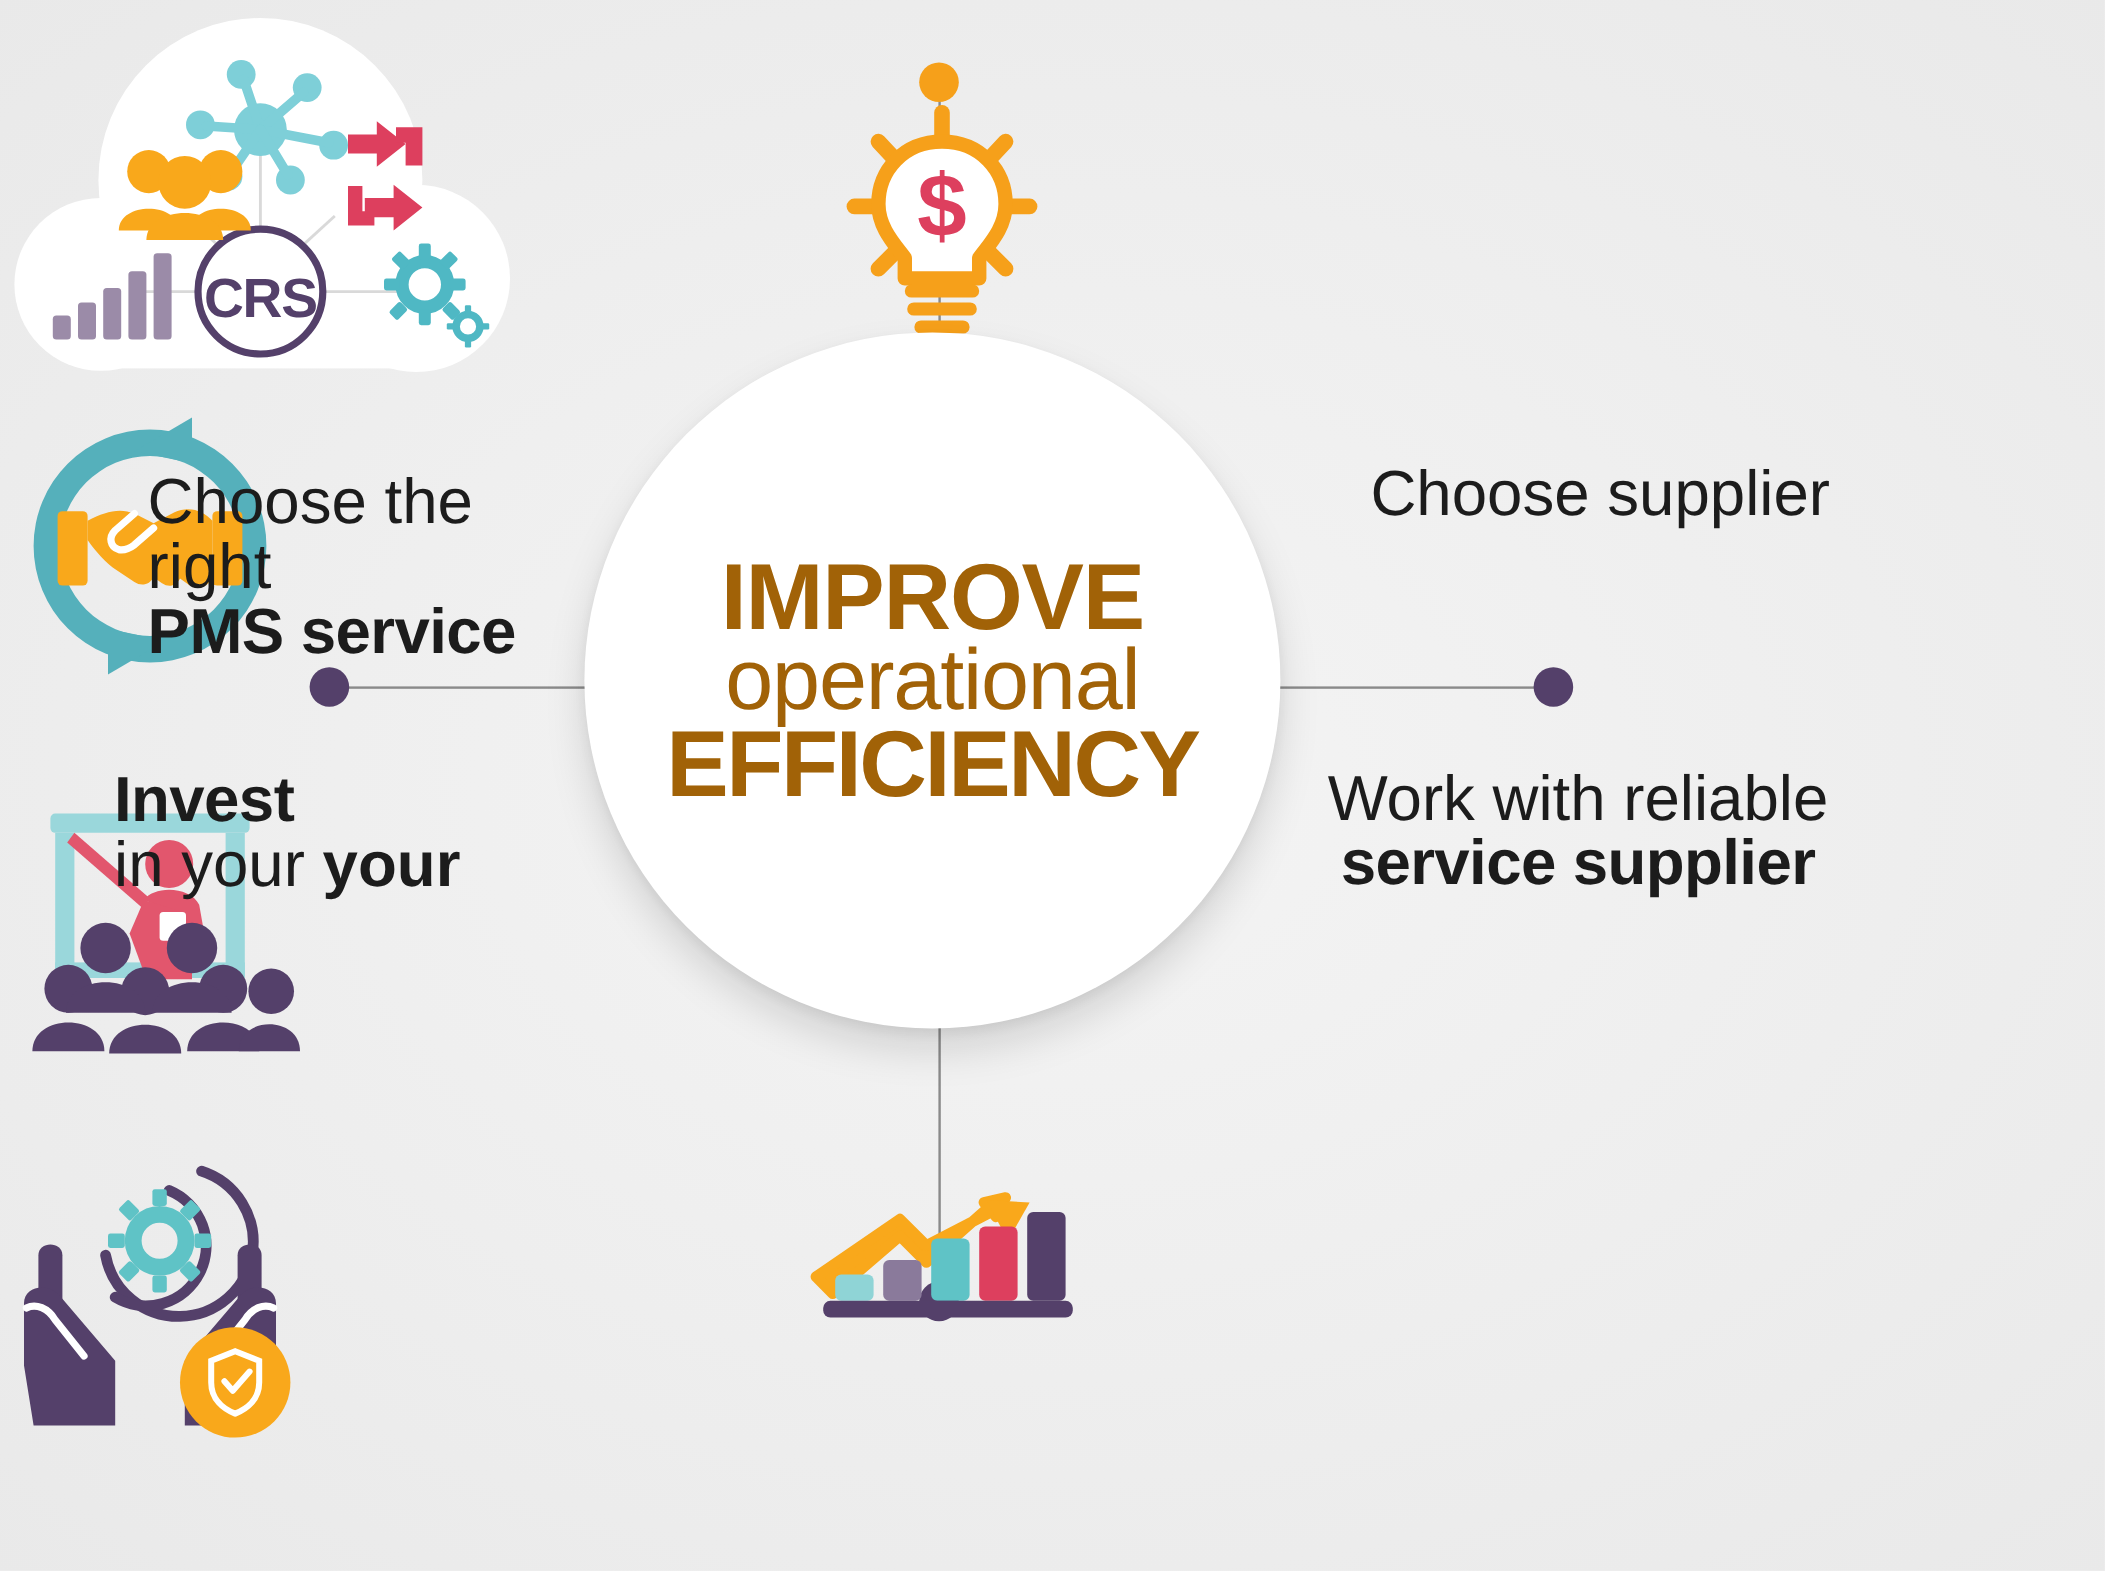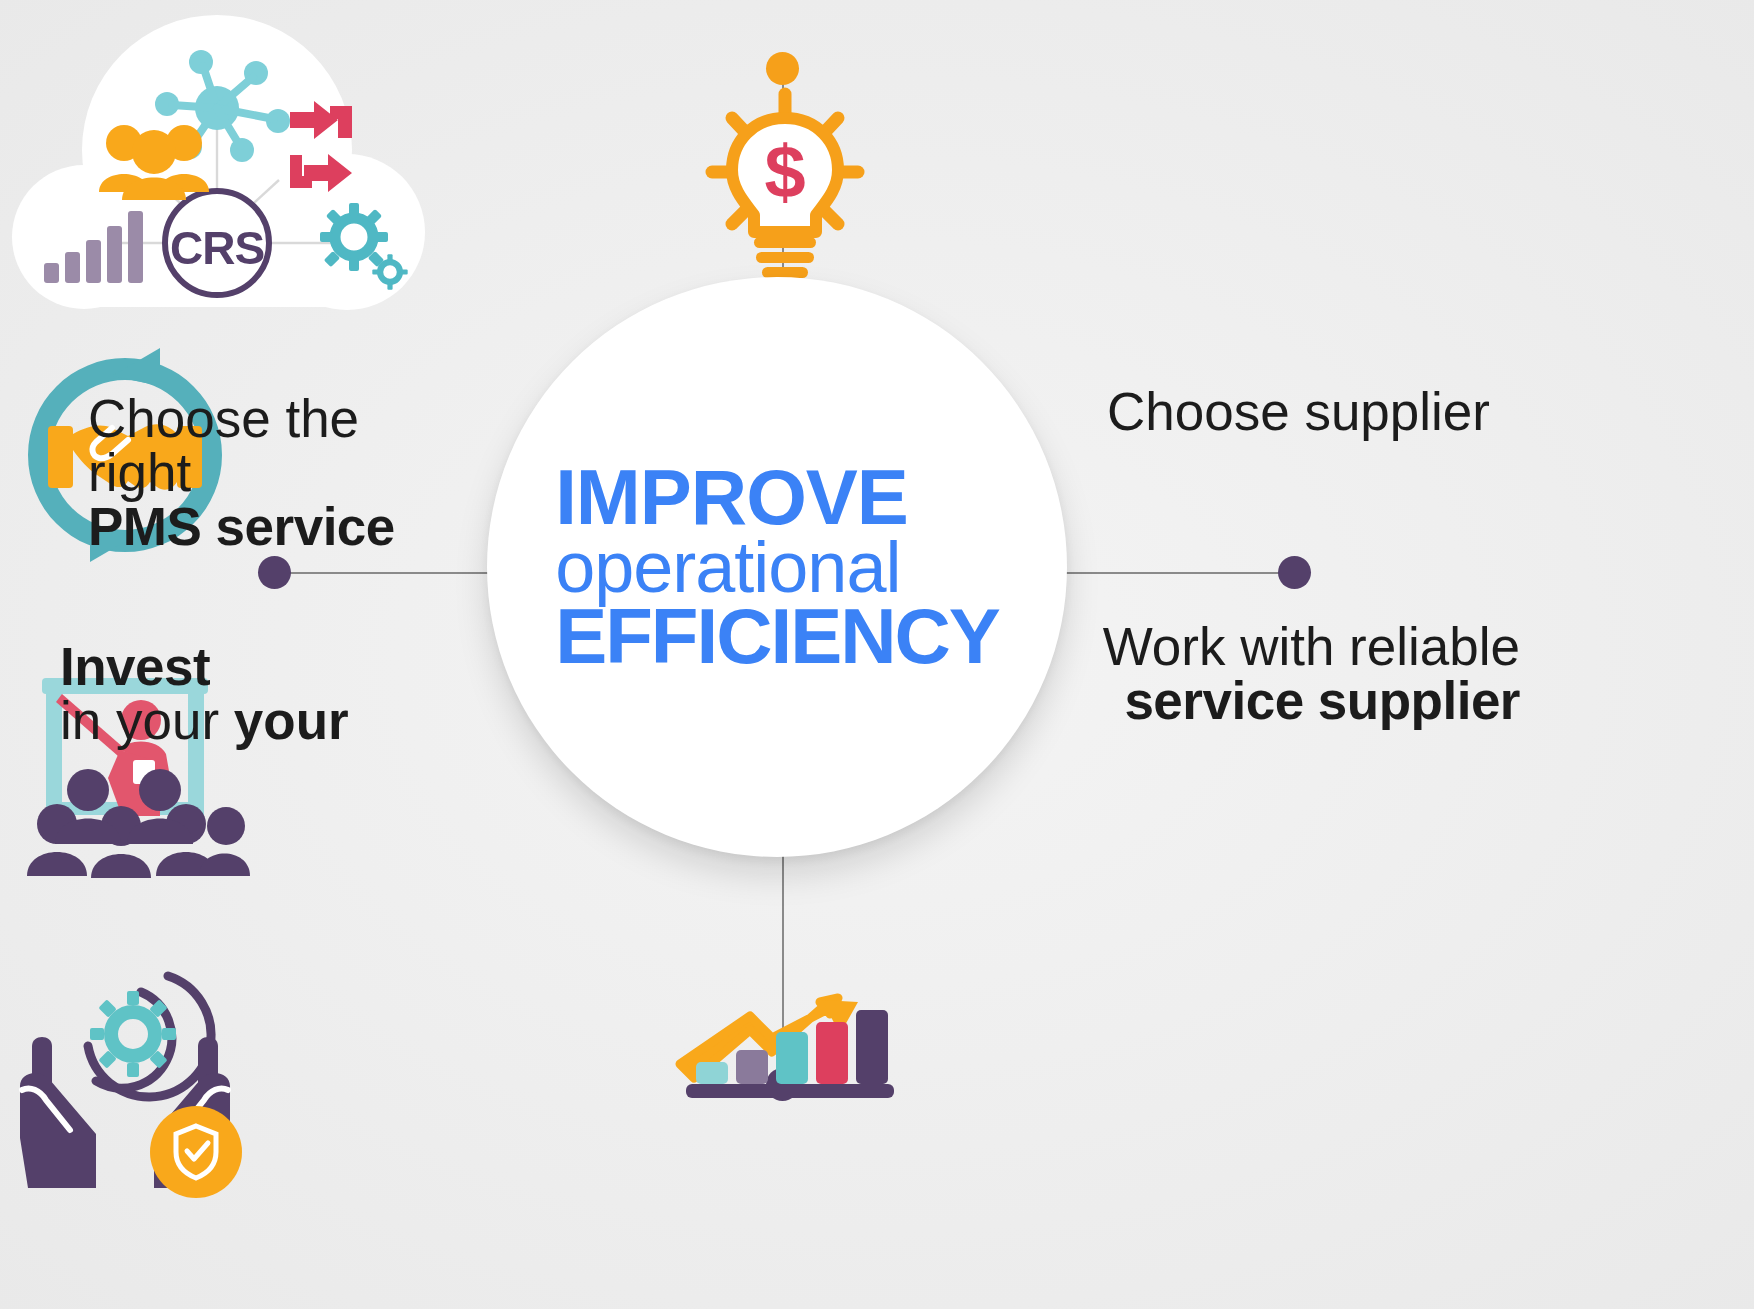--- a/index.html
+++ b/index.html
@@ -31,21 +31,21 @@
     position:absolute;
     left:487px; top:277px;
     width:580px; height:580px;
     border-radius:50%;
     background:#ffffff;
     box-shadow: 0 18px 34px rgba(0,0,0,0.13), 0 4px 10px rgba(0,0,0,0.06);
     display:flex; flex-direction:column;
     align-items:center; justify-content:center;
     z-index:6;
   }
-  #center-text { line-height:0.93; color:#3b82f6; }
+  #center-text { text-align:center; line-height:0.93; color:#a16207; }
   .ct-l1 {
     font-size:78px; font-weight:800; letter-spacing:-1px;
     font-family:"Liberation Sans", sans-serif;
   }
   .ct-l2, .ct-l3 {
     font-size:70px; font-weight:400; letter-spacing:-1px;
     font-family:"DejaVu Sans", sans-serif;
   }
   .ct-l2 { font-family:"Liberation Sans", sans-serif; font-weight:300; font-size:72px; }
   .ct-l3 { font-family:"Liberation Sans", sans-serif; font-weight:300; font-size:72px; }
@@ -57,30 +57,31 @@
                  border-radius:50%; background:transparent; box-shadow:none;padding-left:12px; }
   #bubble-supplier { left:1152px; top:55px; width:308px; height:308px; }
   #bubble-staff { left:132px; top:812px; width:300px; height:300px; }
   #bubble-service { left:1155px; top:812px; width:300px; height:300px; }
 
   
   .label {
     position:absolute; z-index:5; color:#1c1c1c;
     line-height:1.02;
     font-family:"Liberation Sans", sans-serif;
+    margin-left:35px;
   }
   .label .ln-light { display:block; font-weight:300; font-size:53px; }
   .label .ln-bold  { display:block; font-weight:800; font-size:53px; letter-spacing:-0.5px; }
   .label.right { text-align:right; }
   .label.left  { text-align:left; }
 
   #lbl-pms      { left:88px;  top:392px; width:380px; text-align:left; }
   #lbl-supplier { left:1030px;top:385px; width:460px; text-align:right; }
   #lbl-staff    { left:60px;  top:640px; width:400px; text-align:left; }
-  #lbl-service  { left:1040px;top:620px; width:480px; text-align:right; }
+  #lbl-service  { left:1040px;top:639px; width:480px; text-align:center; }
 
   .mixline { display:block; font-size:53px; font-weight:300; }
   .mixline b { font-weight:800; }
 
   svg { display:block; overflow:visible; }
 </style>
 </head>
 <body>
 
 <div id="stage">

